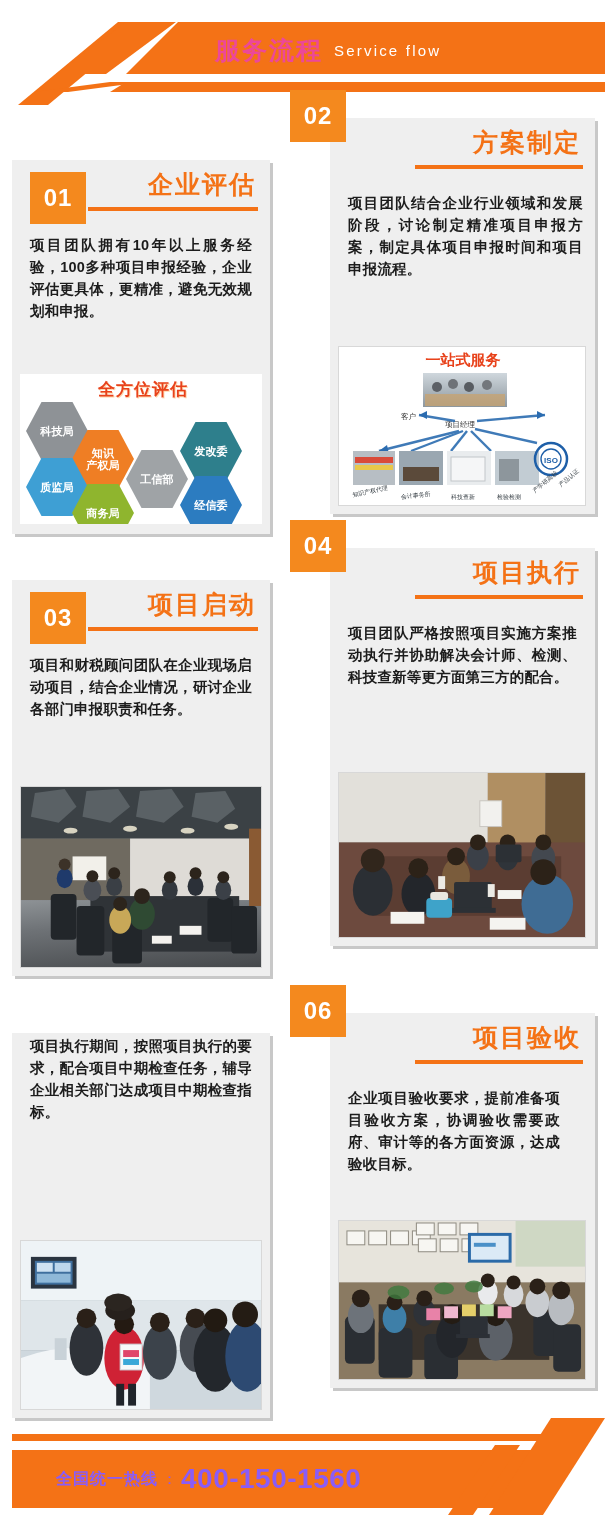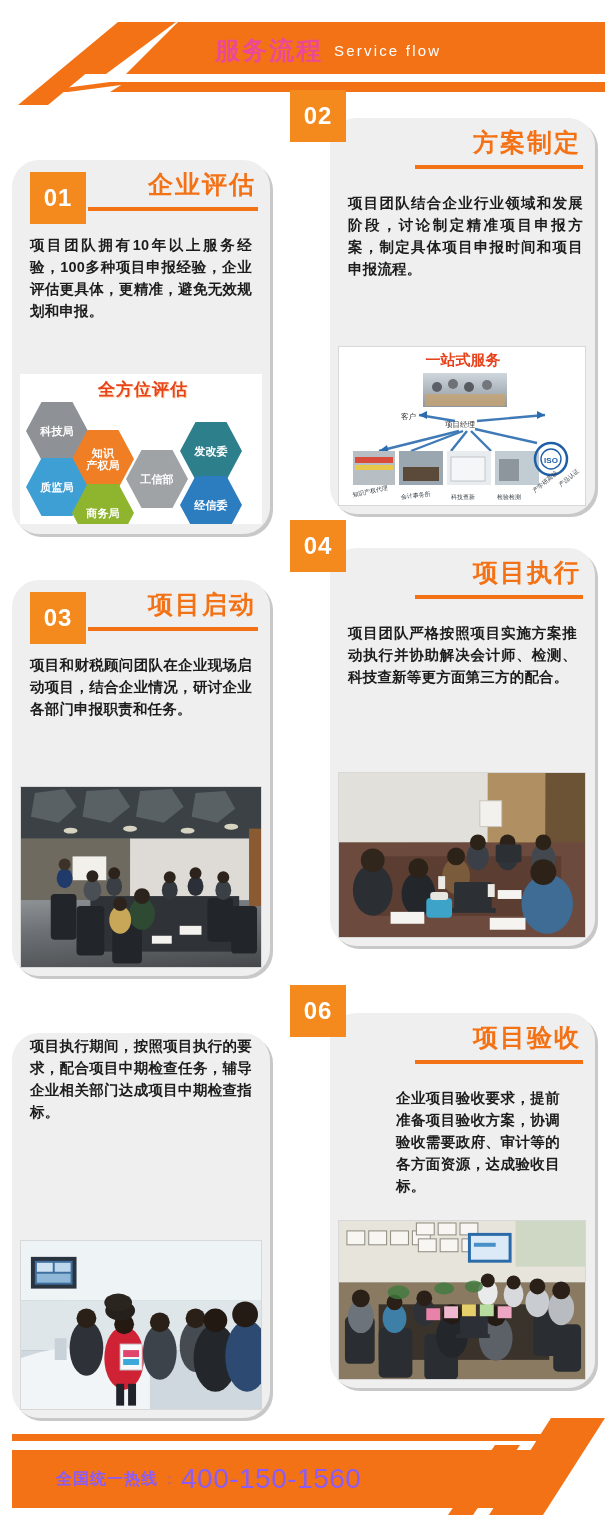--- a/index.html
+++ b/index.html
@@ -43,21 +43,20 @@
     display: flex; align-items: center; gap: 11px;
   }
   .hdr-cn { color: #ec4899; font-size: 25px; font-weight: bold; letter-spacing: 2px; }
   .hdr-en { color: #fff; font-size: 15px; letter-spacing: 2.2px; }
 
   
   .card {
     position: absolute;
     background: #EFEFEF;
     box-shadow: 3px 3px 0 #C8C8C8;
-    border-radius: 27px;
   }
   .card-head { position: relative; height: 72px; }
   .card-title {
     position: absolute; right: 14px; top: 8px;
     font-size: 25px; font-weight: bold; color: #F47216; letter-spacing: 2px;
     white-space: nowrap;
   }
   .title-rule {
     position: absolute; right: 12px; top: 47px; height: 4px; background: #F47216;
   }
@@ -79,21 +78,21 @@
   #card1 .card-body { padding: 2px 18px 0 18px; }
   #card2 { left: 330px; top: 118px; width: 265px; height: 396px; }
   #card2 .card-body { padding: 2px 12px 0 18px; }
   #card3 { left: 12px;  top: 580px; width: 258px; height: 396px; }
   #card3 .card-body { padding: 2px 18px 0 18px; }
   #card4 { left: 330px; top: 548px; width: 265px; height: 398px; }
   #card4 .card-body { padding: 2px 18px 0 18px; }
   #card5 { left: 12px;  top: 1033px; width: 258px; height: 385px; }
   #card5 .card-body { padding: 2px 18px 0 18px; }
   #card6 { left: 330px; top: 1013px; width: 265px; height: 375px; }
-  #card6 .card-body { padding: 2px 35px 0 18px; margin-left: 48px; }
+  #card6 .card-body { padding: 2px 35px 0 18px; }
 
   .badge-in  { left: 18px; top: 12px; }
   .badge-out { left: -40px; top: -28px; }
 
   
   .hexwrap {
     position: absolute; left: 8px; bottom: 10px; width: 242px; height: 150px;
     background: #fff; overflow: hidden;
   }
   .hexttl {
@@ -142,21 +141,21 @@
     position: absolute; left: 448px; top: 27px; width: 72px; height: 70px;
     background: #F47216;
     clip-path: polygon(47px 0, 72px 0, 25px 100%, 0 100%);
   }
   .ft-text {
     position: absolute; left: 56px; top: 40px; height: 42px;
     display: flex; align-items: center; gap: 4px; color: #8b5cf6;
   }
   .ft-label { font-size: 16px; font-weight: bold; letter-spacing: 1px; }
   .ft-colon { font-size: 15px; }
-  .ft-phone { font-size: 28px; font-weight: normal; letter-spacing: 0.5px; }
+  .ft-phone { font-size: 28px; font-weight: bold; letter-spacing: 0.5px; }
 </style>
 </head>
 <body>
 
 <div class="page">
 
   <div class="header">
     <div class="hdr-wedge"></div>
     <div class="hdr-bar-tail"></div>
     <div class="hdr-bar"></div>

